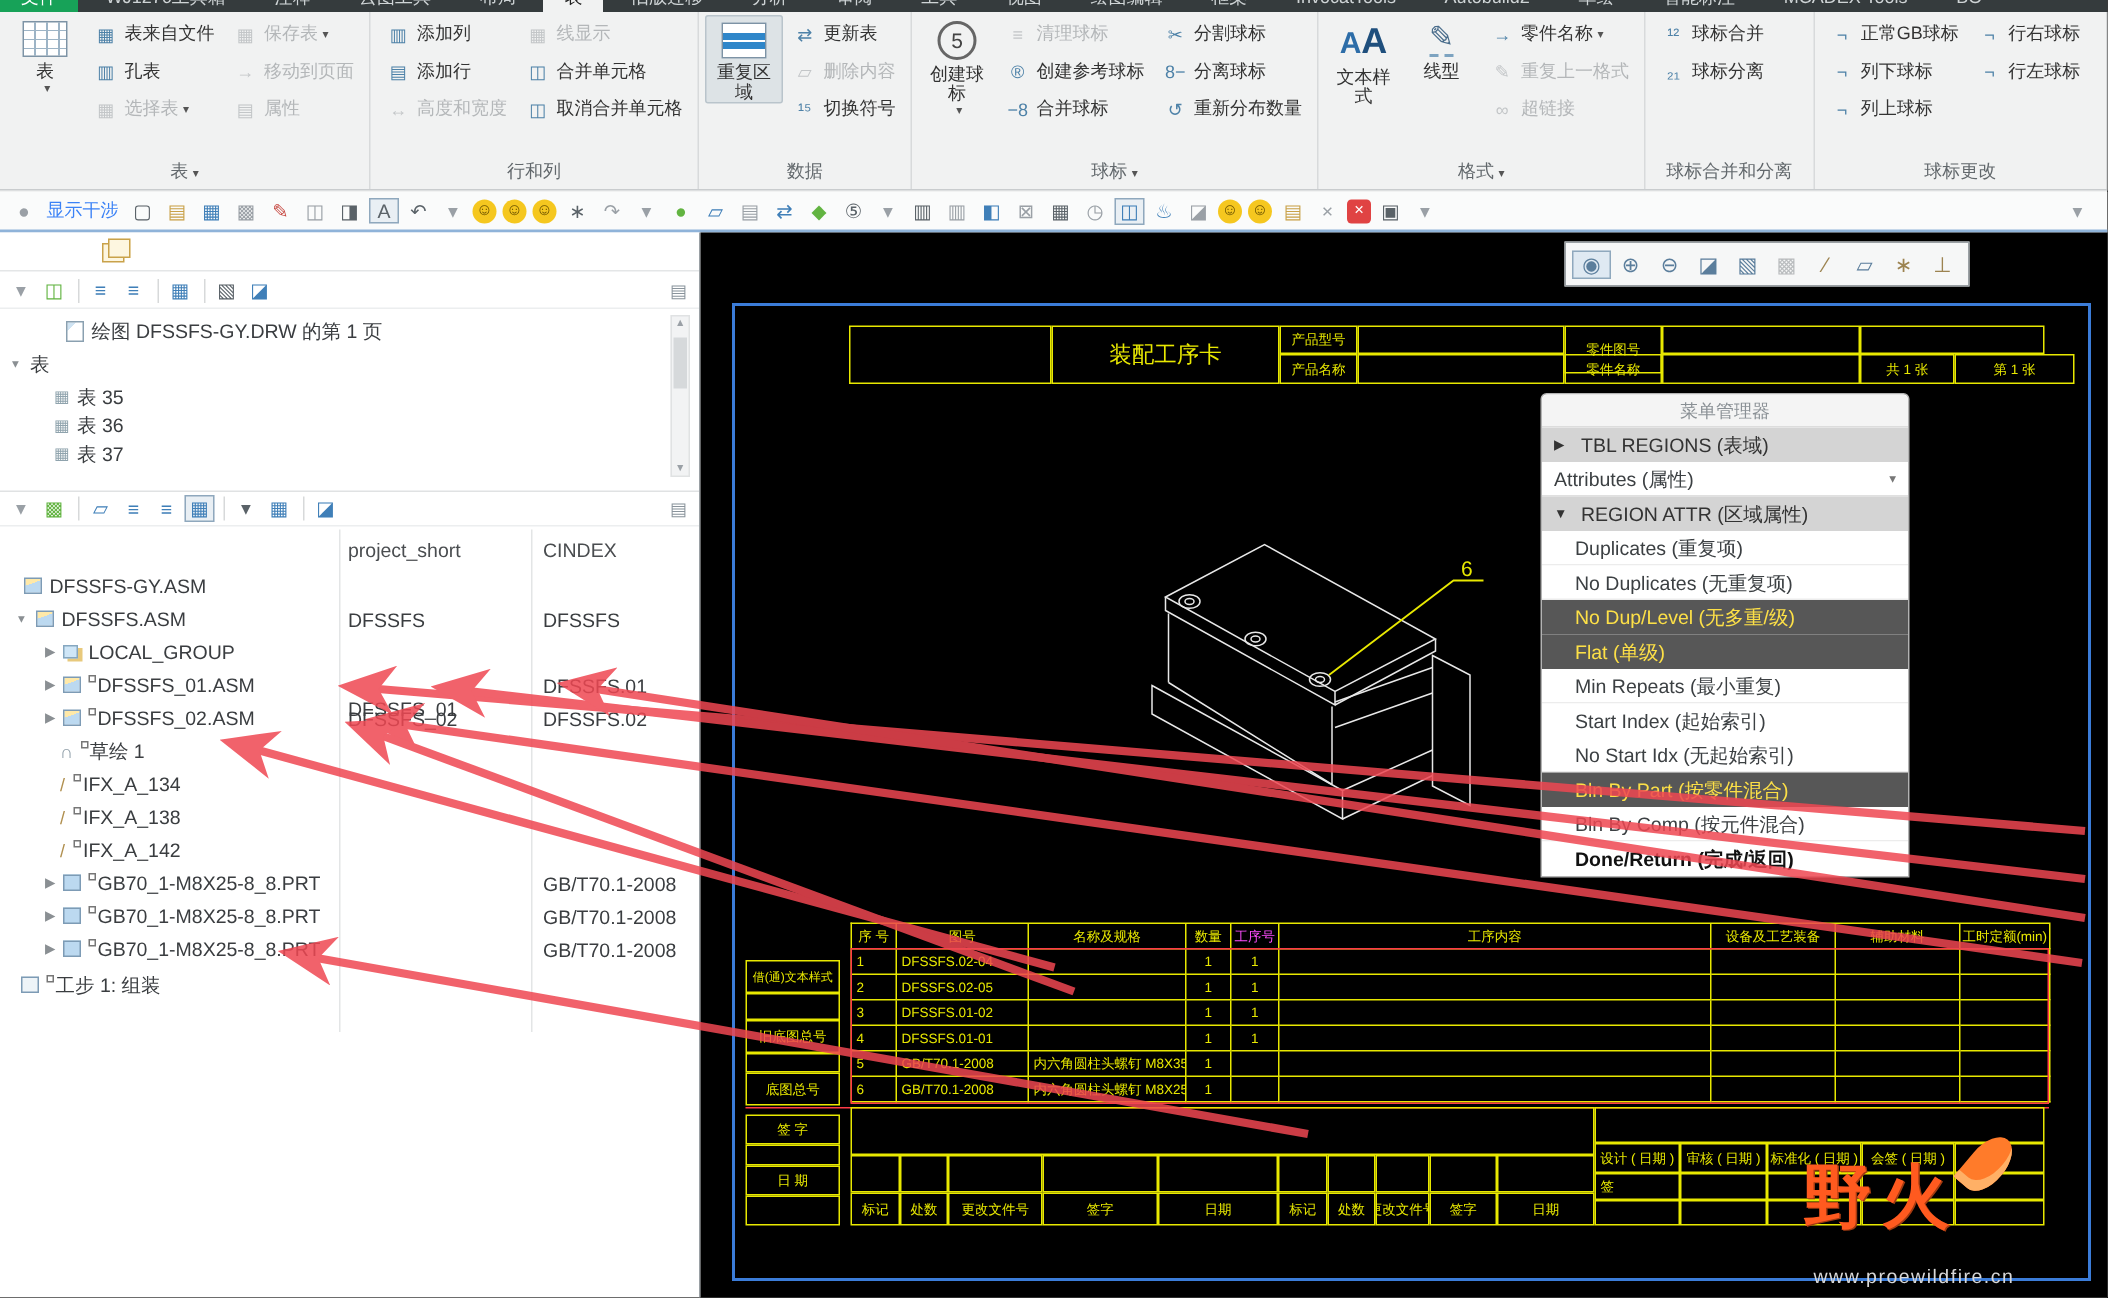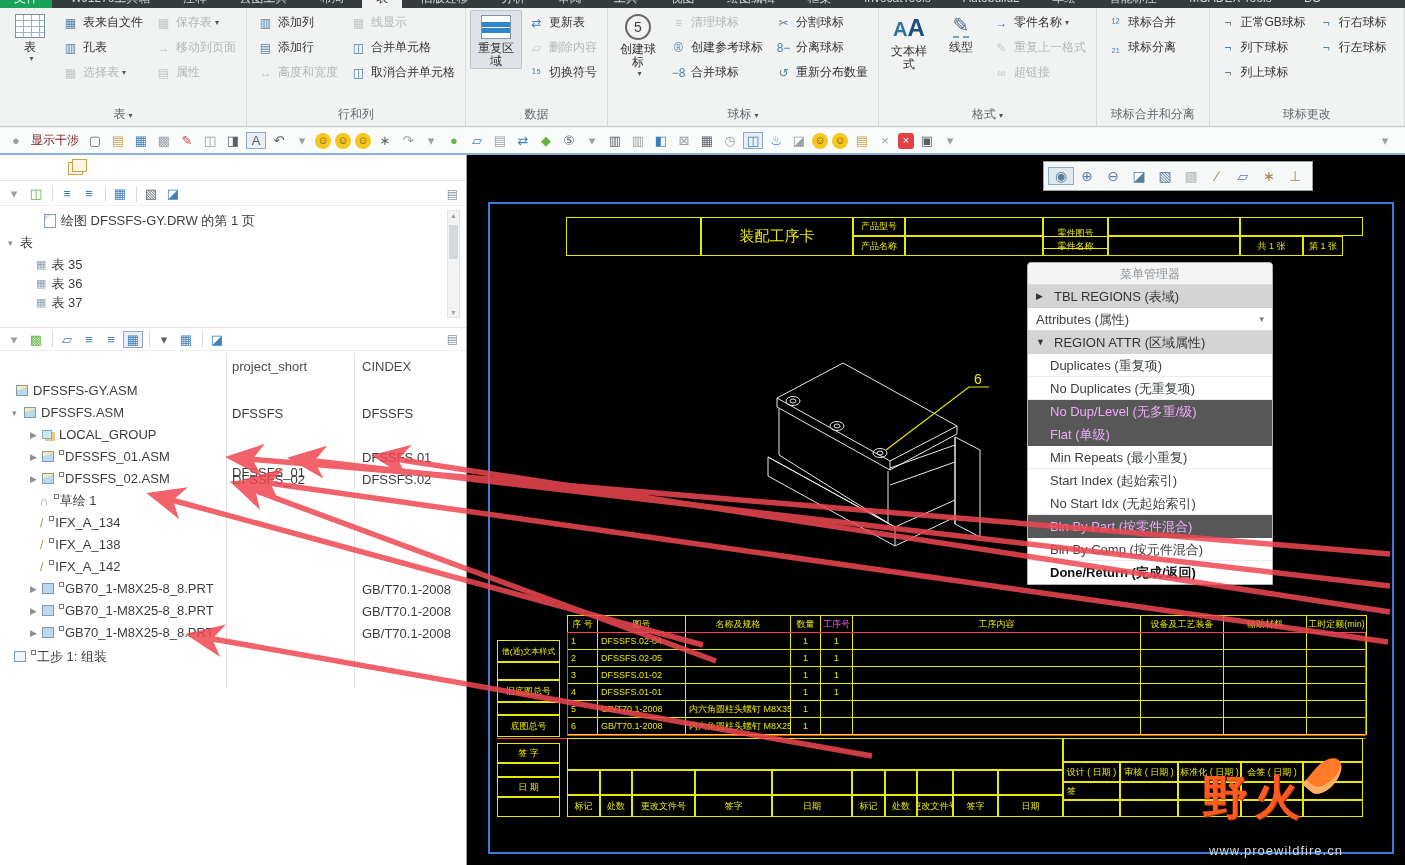--- a/index.html
+++ b/index.html
@@ -44,21 +44,21 @@
   
   .qat { position:absolute; left:0; top:128px; width:1405px; height:27px; background:#fafbfb;
     border-bottom:2px solid #8fb3d9; display:flex; align-items:center; padding-left:6px; }
   .qi { width:20px; text-align:center; font-size:13px; color:#7c8795; margin-right:3px; }
   .qi.gold { color:#c9a24a; } .qi.blue { color:#3f7fb8; } .qi.green { color:#62b441; }
   .qi.red { color:#c74a43; } .qi.gray { color:#9aa0a6; } .qi.dark { color:#5a6268; }
   .qi.smile { width:16px; height:16px; line-height:15px; background:#f5c71f; border-radius:50%;
     color:#6b5200; font-size:11px; margin-right:4px; }
   .qi.xred { width:16px; height:16px; line-height:14px; background:#e04343; border-radius:3px; color:#fff; font-size:11px; }
   .qi.boxed { border:1px solid #8fa8bd; background:#e9eff4; }
-  .qtext { font-size:12px; color:#7f1d1d; margin:0 6px 0 2px; }
+  .qtext { font-size:12px; color:#3b82f6; margin:0 6px 0 2px; }
 
   
   .leftpanel { position:absolute; left:0; top:155px; width:467px; height:710px; background:#fff;
     border-right:1px solid #9aa0a4; }
   .lp-strip { position:absolute; left:0; top:0; width:100%; height:26px; border-bottom:1px solid #e4e6e7; }
   .sheeticon { position:absolute; left:72px; top:4px; width:15px; height:13px; background:#fdf6e0;
     border:1px solid #c9a24a; box-shadow:-4px 3px 0 -1px #fdf6e0, -4px 3px 0 0 #c9a24a; }
   .lp-tb { position:absolute; left:0; width:100%; height:24px; display:flex; align-items:center;
     padding-left:4px; border-bottom:1px solid #eceeef; }
   .lp-tb .qi { margin-right:2px; }
@@ -107,21 +107,21 @@
   .redline { position:absolute; left:30px; top:583px; width:869px; height:1px; background:#ff3b47; }
   .popup { position:absolute; left:560px; top:107px; width:246px; background:#fff; border:1px solid #b3b3b3;
     border-radius:4px 4px 0 0; box-shadow:0 4px 14px rgba(0,0,0,.55); font-size:13px; }
   .popup .ptitle { height:22px; line-height:22px; text-align:center; color:#8a9095; font-size:12px;
     background:#f4f4f4; border-bottom:1px solid #dcdcdc; border-radius:4px 4px 0 0; }
   .mrow { height:23px; line-height:23px; color:#3c4043; padding-left:22px; position:relative; background:#fff; }
   .mrow.hdr { background:#d4d4d4; color:#333; padding-left:26px; }
   .mrow.hdr .htri { position:absolute; left:8px; top:0; font-size:9px; color:#333; }
   .mrow.dd { padding-left:8px; border-bottom:1px solid #e0e0e0; }
   .mrow.dd .ddc { position:absolute; right:8px; top:0; font-size:9px; color:#777; }
-  .mrow.sel { background:#575757; color:#f0abfc; }
+  .mrow.sel { background:#575757; color:#fde047; }
   .mrow.lite { border-bottom:1px solid #ececec; }
   .mrow.done { font-weight:bold; color:#111; }
   .wm-brand { position:absolute; left:735px; top:612px; font-size:46px; font-weight:bold; color:#ff5a1f;
     letter-spacing:6px; text-shadow:1px 1px 0 #a33a10; }
   .flame { position:absolute; left:846px; top:600px; width:24px; height:42px; background:#ff7b2a;
     border-radius:50% 50% 50% 0; transform:rotate(40deg); box-shadow:inset -4px -6px 0 #ffb066; }
   .wm-url { position:absolute; left:742px; top:688px; font-size:13px; color:#d8d8d8; letter-spacing:1px; }
   svg.overlay { position:absolute; left:0; top:0; pointer-events:none; }
 </style>
 </head>
@@ -577,21 +577,21 @@
     <div class="yc" style="left:386px; top:62px; width:52px; height:19px;">产品型号</div>
     <div class="yc" style="left:438px; top:62px; width:138px; height:19px;"></div>
     <div class="yc" style="left:576px; top:62px; width:65px; height:32px;">零件图号</div>
     <div class="yc" style="left:641px; top:62px; width:132px; height:19px;"></div>
     <div class="yc" style="left:773px; top:62px; width:123px; height:19px;"></div>
     <div class="yc" style="left:386px; top:81px; width:52px; height:20px;">产品名称</div>
     <div class="yc" style="left:438px; top:81px; width:138px; height:20px;"></div>
     <div class="yc" style="left:576px; top:81px; width:65px; height:20px;">零件名称</div>
     <div class="yc" style="left:641px; top:81px; width:132px; height:20px;"></div>
     <div class="yc" style="left:773px; top:81px; width:63px; height:20px;">共 1 张</div>
-    <div class="yc" style="left:836px; top:81px; width:40px; height:20px;">第 1 张</div>
+    <div class="yc" style="left:836px; top:81px; width:80px; height:20px;">第 1 张</div>
 
     <svg class="overlay" width="938" height="710">
       <g stroke="#e8e8e8" stroke-width="1" fill="none">
         <path d="M310,243 L376,208 L490,271 L423,306 Z"></path>
         <path d="M310,243 L310,252 L423,315 L423,306 M423,315 L490,279 L490,271"></path>
         <path d="M312,254 L312,300"></path>
         <path d="M301,302 L301,321 L428,391 L428,372 Z M301,302 L428,372"></path>
         <path d="M312,300 L421,368 M421,316 L421,368"></path>
         <path d="M488,282 L513,295 L513,382 L488,369 Z M488,282 L488,369"></path>
         <path d="M423,313 L488,290 M423,330 L488,307 M428,372 L488,345 M428,391 L488,362"></path>

